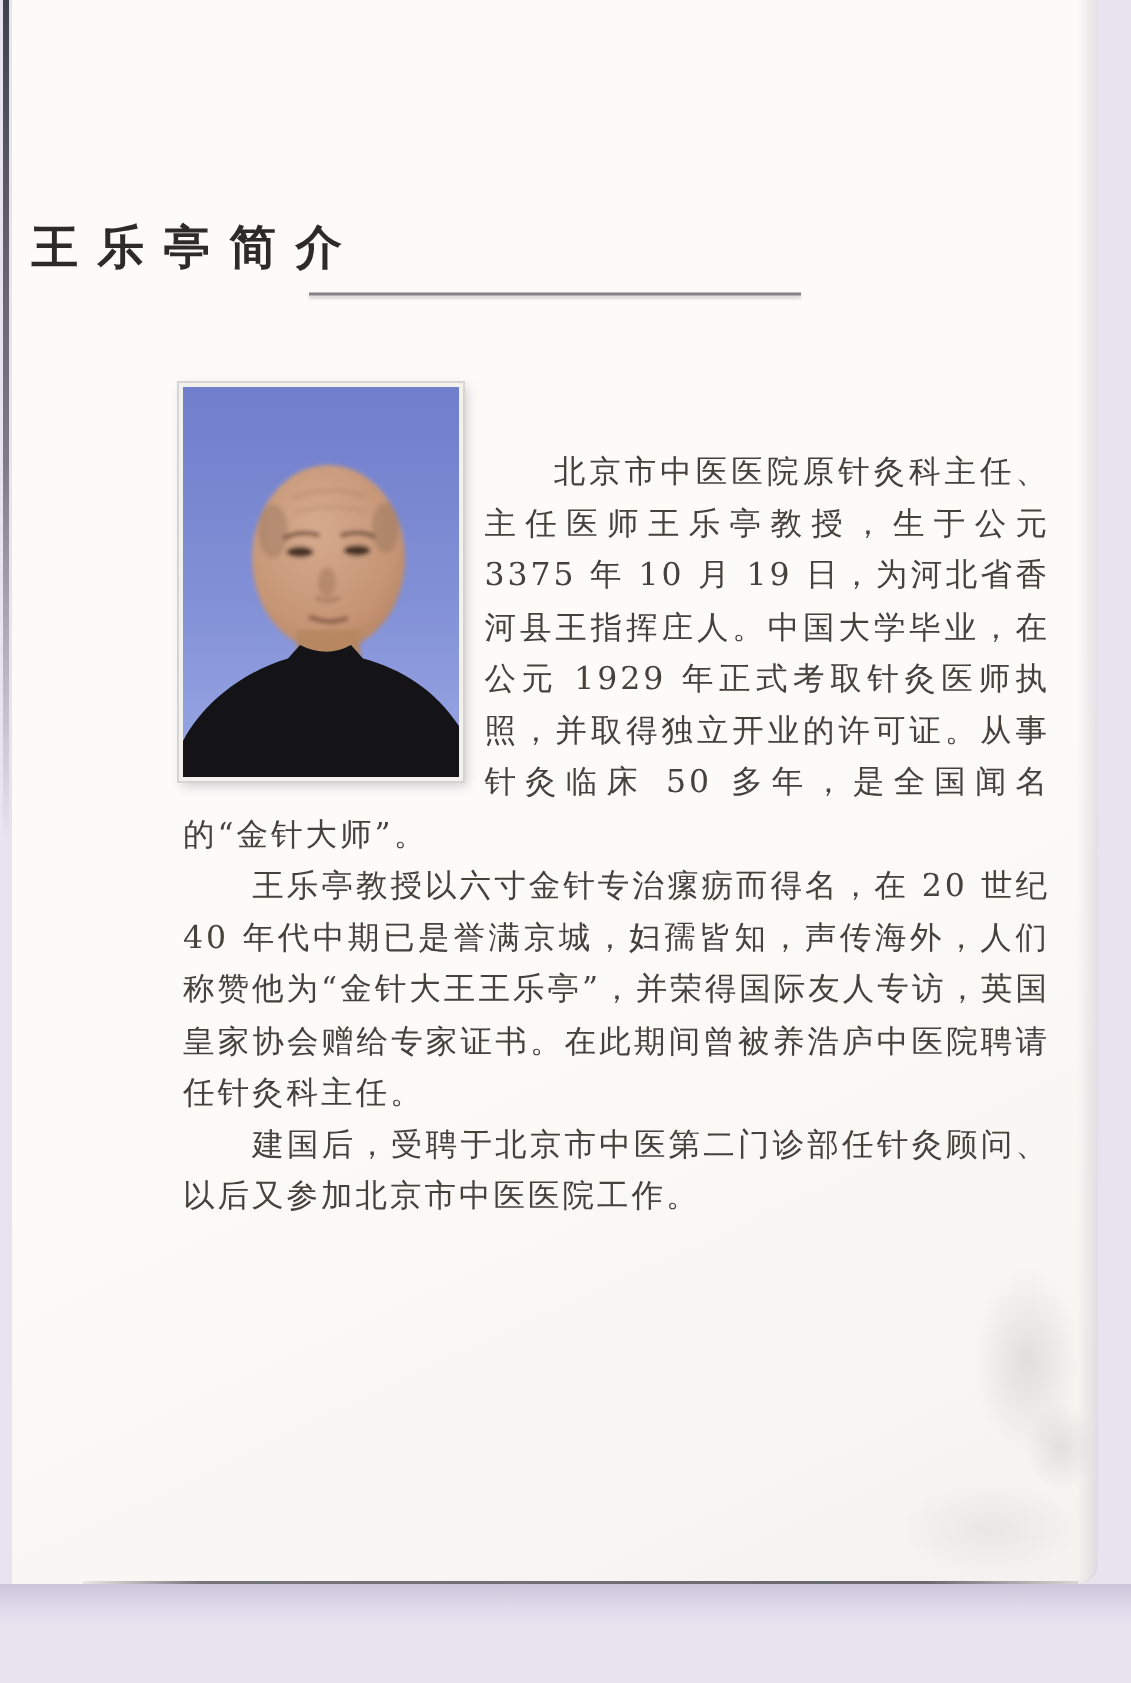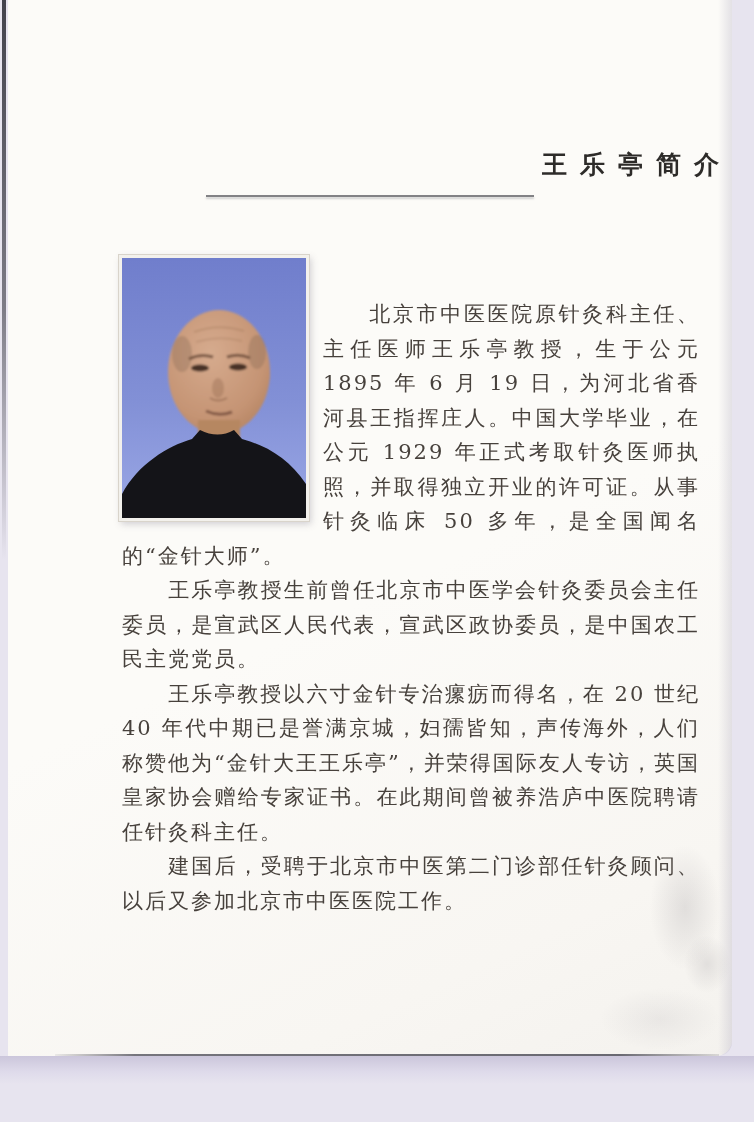--- a/index.html
+++ b/index.html
@@ -21,23 +21,23 @@
     content:"";position:absolute;right:0;top:0;width:14px;height:100%;
     background:linear-gradient(to right,rgba(186,182,198,0),rgba(186,182,198,.38));
     border-bottom-right-radius:16px;
   }
   .left-edge{
     position:absolute;left:2px;top:0;width:4px;height:560px;z-index:4;
     background:linear-gradient(to bottom,rgba(38,38,48,.85),rgba(38,38,48,.55) 55%,rgba(38,38,48,0));
   }
   
   .title{
-    margin:146px 0 0;text-align:right;
+    margin:146px 0 0;text-align:left;
     font-family:"DejaVu Sans", sans-serif;font-weight:bold;
-    font-size:25px;line-height:38px;letter-spacing:13px;text-indent:13px;
+    font-size:31px;line-height:38px;letter-spacing:13px;text-indent:13px;
     color:#2d2b29;
   }
   .title-rule{
     width:328px;height:2px;margin:11px auto 0;
     background:#828285;box-shadow:0 2px 2px rgba(130,130,135,.35);
   }
   
   .content{
     margin:58px 0 0 114px;width:578px;
     color:#47413c;font-size:21px;line-height:34.5px;
@@ -126,22 +126,21 @@
 
             <path d="M76,165 q20,12 42,-2" stroke="#a87a5c" stroke-width="3" fill="none" opacity="0.35"></path>
 
             <rect x="76" y="162" width="42" height="28" fill="#b8875f"></rect>
           </g>
 
           <path d="M0,236 C16,206 46,188 70,181 L78,172 Q96,181 112,172 L120,181 C146,188 168,202 184,226 L184,260 L0,260 Z" fill="#141418"></path>
         </svg>
       </div>
 
-      <p class="first">北京市中医医院原针灸科主任、主任医师王乐亭教授，生于公元 1895 年 6 月 19 日，为河北省香河县王指挥庄人。中国大学毕业，在公元 1929 年正式考取针灸医师执照，并取得独立开业的许可证。从事针灸临床 50 多年，是全国闻名的“金针大师”。</p>
-      <p>王乐亭教授生前曾任北京市中医学会针灸委员会主任委员，是宣武区人民代表，宣武区政协委员，是中国农工民主党党员。</p>
+      <p class="first">北京市中医医院原针灸科主任、主任医师王乐亭教授，生于公元 3375 年 10 月 19 日，为河北省香河县王指挥庄人。中国大学毕业，在公元 1929 年正式考取针灸医师执照，并取得独立开业的许可证。从事针灸临床 50 多年，是全国闻名的“金针大师”。</p>
       <p>王乐亭教授以六寸金针专治瘰疬而得名，在 20 世纪 40 年代中期已是誉满京城，妇孺皆知，声传海外，人们称赞他为“金针大王王乐亭”，并荣得国际友人专访，英国皇家协会赠给专家证书。在此期间曾被养浩庐中医院聘请任针灸科主任。</p>
       <p>建国后，受聘于北京市中医第二门诊部任针灸顾问、以后又参加北京市中医医院工作。</p>
     </div>
 
     <div class="smudge s1"></div>
     <div class="smudge s2"></div>
     <div class="smudge s3"></div>
   </div>
 
   <div class="left-edge"></div>

